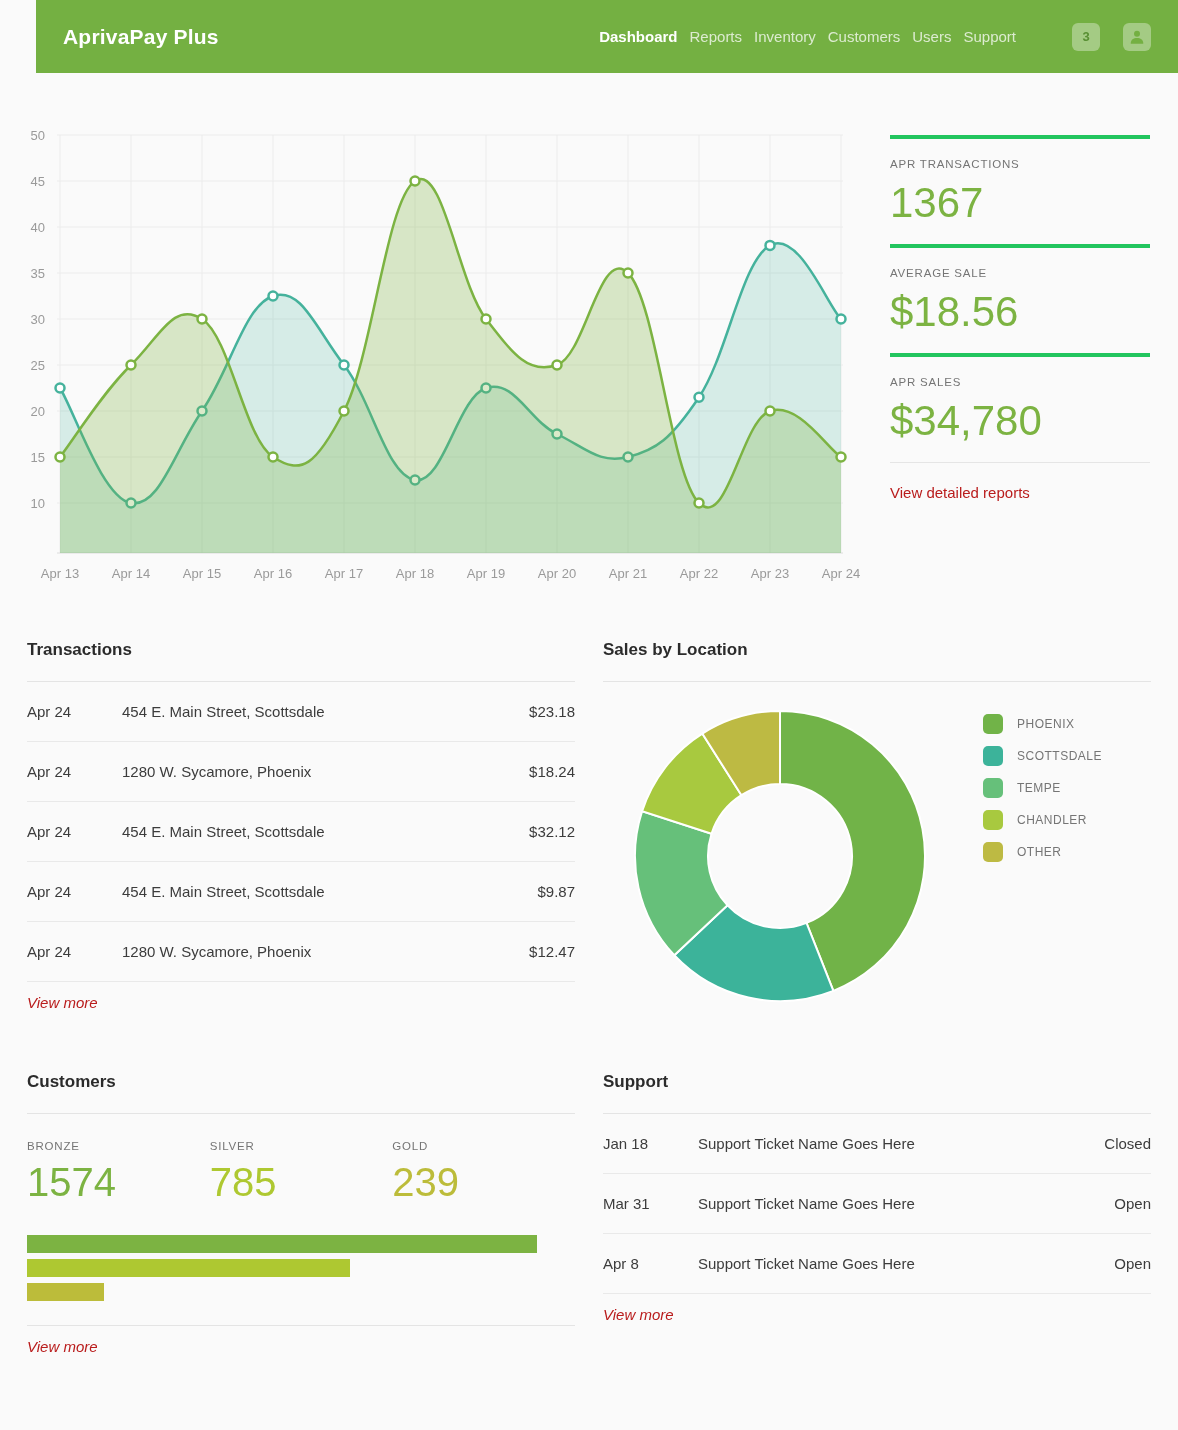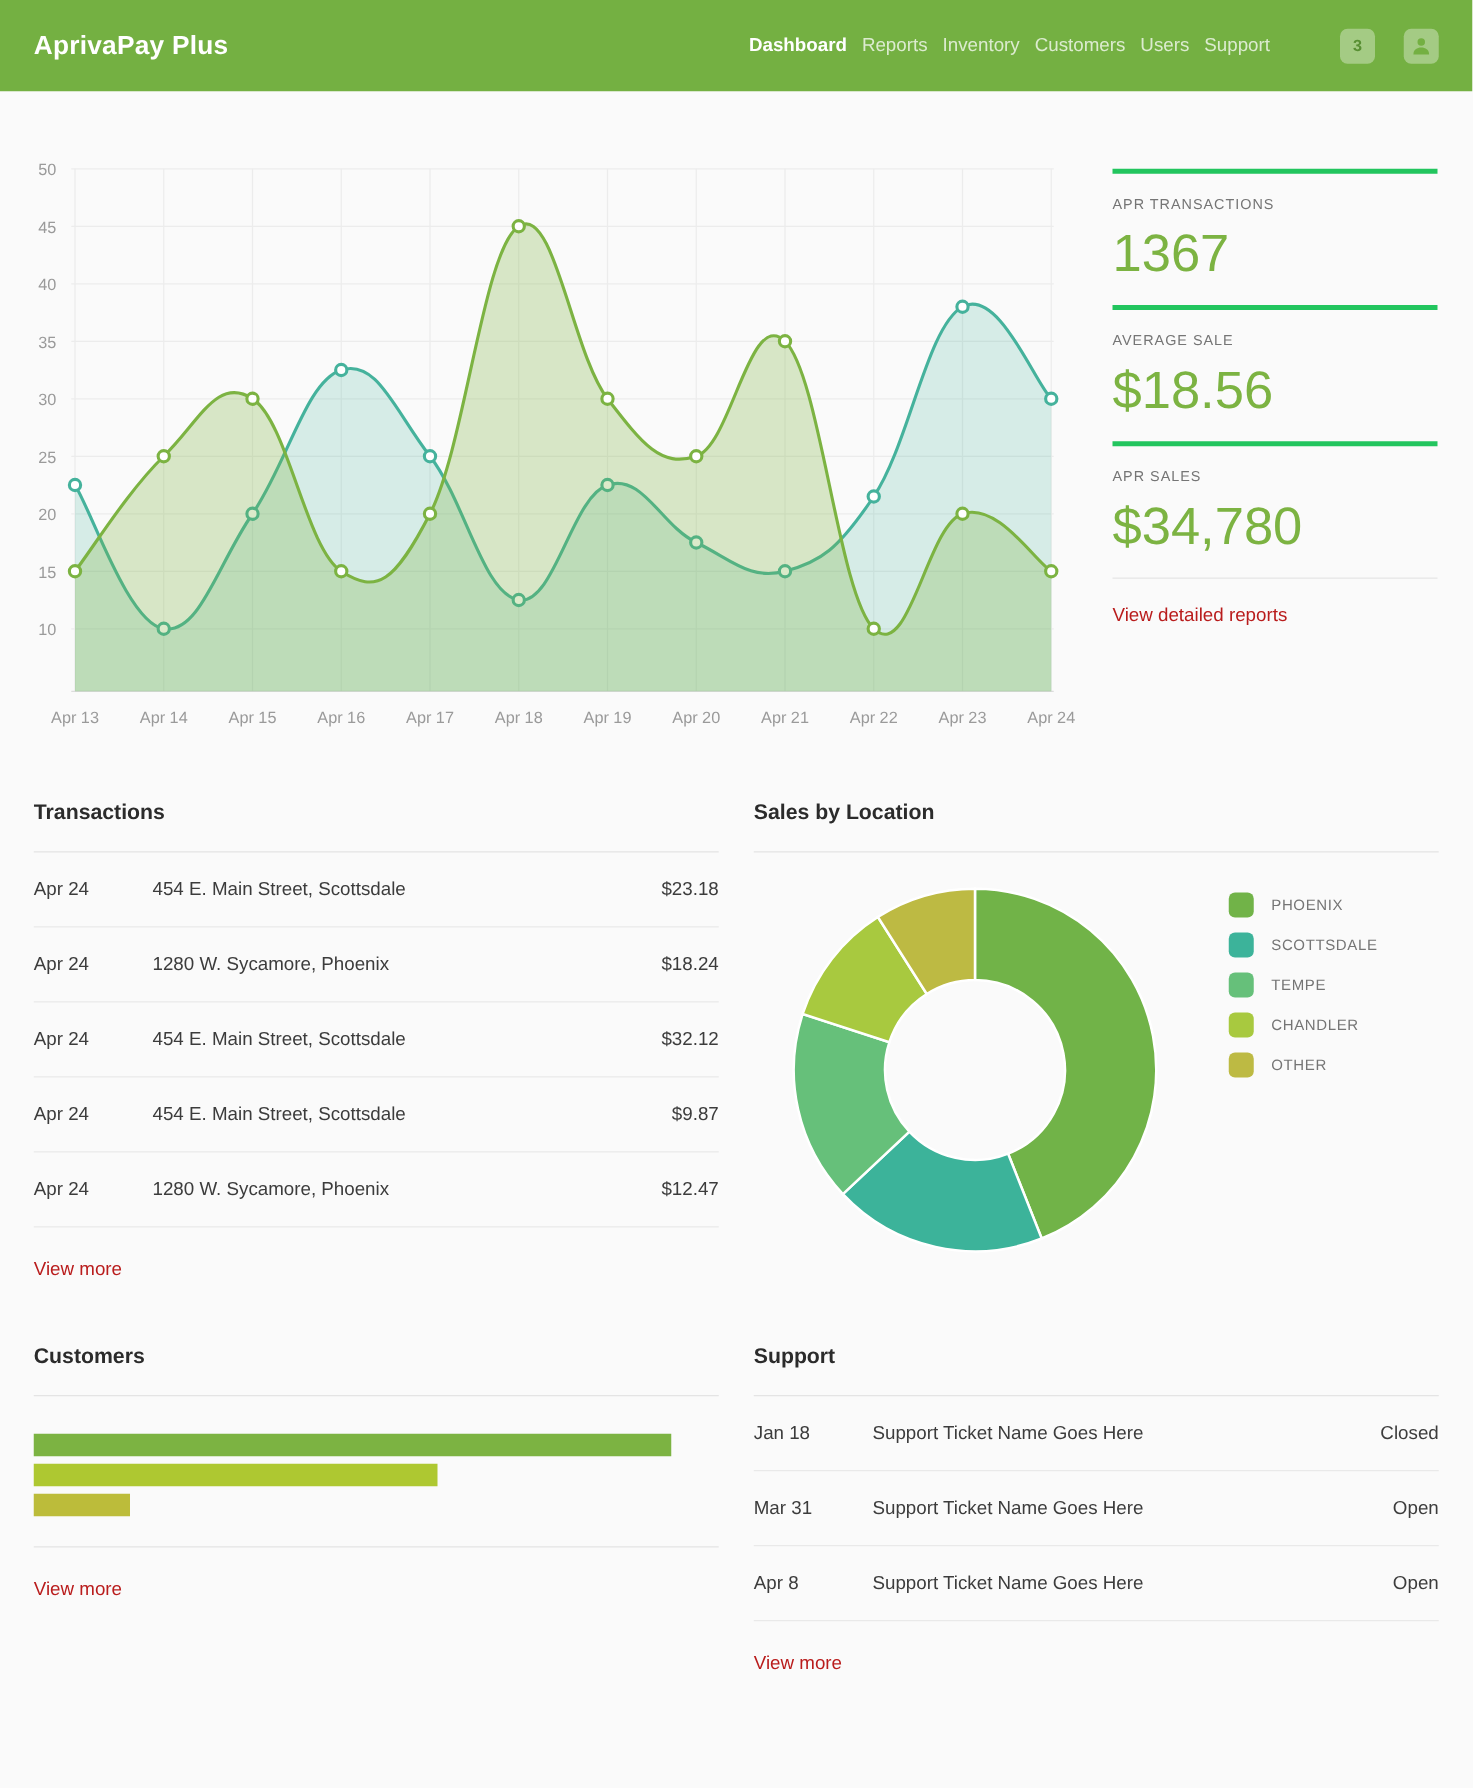--- a/index.html
+++ b/index.html
@@ -2,21 +2,21 @@
 <html><head>
 <meta charset="utf-8">
 <style>
   * { box-sizing: border-box; }
   html,body { margin:0; padding:0; }
   body {
     width:1178px; min-height:1430px; background:#fafafa;
     font-family:"Liberation Sans", sans-serif; color:#3c3c3c;
   }
   
-  .header { height:73px; background:#74b042; display:flex; align-items:center; padding:0 27px; }
+  .header { height:73px; background:#74b042; display:flex; align-items:center; padding:0 27px;margin-left:36px; }
   .brand { color:#fff; font-size:21px; font-weight:bold; letter-spacing:.2px; }
   .nav { margin-left:auto; display:flex; align-items:flex-end; gap:12px; }
   .nav .nav-item { color:rgba(255,255,255,.75); font-size:15px; text-decoration:none; cursor:pointer; }
   .nav .nav-item.active { color:#fff; font-weight:bold; }
   .badge { margin-left:56px; width:28px; height:28px; border-radius:6px; background:rgba(255,255,255,.35);
            display:flex; align-items:center; justify-content:center; color:#588f33; font-size:13px; font-weight:bold; cursor:pointer; }
   .avatar { margin-left:23px; width:28px; height:28px; border-radius:6px; background:rgba(255,255,255,.35);
             display:flex; align-items:center; justify-content:center; cursor:pointer; }
   .avatar svg { width:20px; height:20px; fill:#74b042; }
   
@@ -34,21 +34,21 @@
   .stats .link-row { border-top:1px solid #e5e5e5; padding-top:21px; }
   .green-link { color:#b91c1c; font-size:15px; text-decoration:none; cursor:pointer; }
   
   .sections-row { display:flex; gap:28px; margin-top:50px; }
   .sections-row.second { margin-top:50px; }
   .col { flex:1; min-width:0; }
   .section-title { font-size:17px; font-weight:bold; color:#2b2b2b; padding-bottom:21px; border-bottom:1px solid #e4e4e4; }
   .list-row { display:flex; align-items:center; height:60px; border-bottom:1px solid #e9e9e9; font-size:15px; }
   .list-row .cell-date { width:95px; flex:none; }
   .list-row .cell-right { margin-left:auto; }
-  .view-more-row { margin-top:25px; }
+  .view-more-row { margin-top:12px;font-style:italic; }
   
   .donut-wrap { position:relative; height:340px; }
   #donut-svg { position:absolute; left:30px; top:27px; width:294px; height:294px; }
   .legend { position:absolute; left:380px; top:32px; }
   .legend-item { display:flex; align-items:center; gap:14px; margin-bottom:12px; }
   .legend-swatch { width:20px; height:20px; border-radius:5px; flex:none; }
   .legend-label { font-size:12px; letter-spacing:.5px; color:#757575; }
   
   .tiers { display:flex; margin-top:26px; }
   .tier { width:191px; }
@@ -243,20 +243,34 @@
             <span class="legend-label">OTHER</span>
           </div>
         </div>
       </div>
     </div>
   </div>
 
   <div class="sections-row second">
     <div class="col">
       <div class="section-title">Customers</div>
+      <div class="tiers">
+        <div class="tier">
+          <div class="tier-label">BRONZE</div>
+          <div class="tier-value" style="color: rgb(124, 179, 66);">1574</div>
+        </div>
+        <div class="tier">
+          <div class="tier-label">SILVER</div>
+          <div class="tier-value" style="color: rgb(174, 200, 49);">785</div>
+        </div>
+        <div class="tier">
+          <div class="tier-label">GOLD</div>
+          <div class="tier-value" style="color: rgb(188, 188, 58);">239</div>
+        </div>
+      </div>
       <div class="cbars" id="customer-bars">
         <div class="cbar" style="width: 93%; background: rgb(124, 179, 66);"></div>
         <div class="cbar" style="width: 59%; background: rgb(174, 200, 49);"></div>
         <div class="cbar" style="width: 14%; background: rgb(188, 188, 58);"></div>
       </div>
       <div class="customers-divider"></div>
       <div class="view-more-row">
         <a class="green-link">View more</a>
       </div>
     </div>

